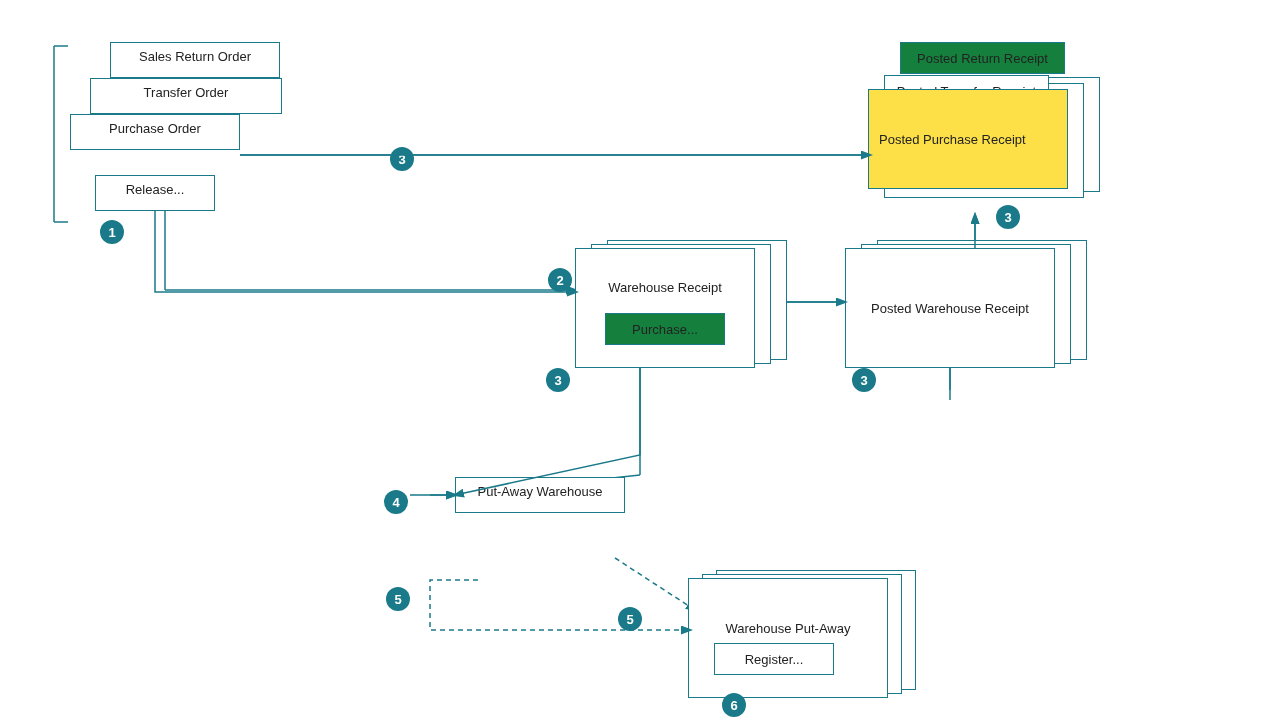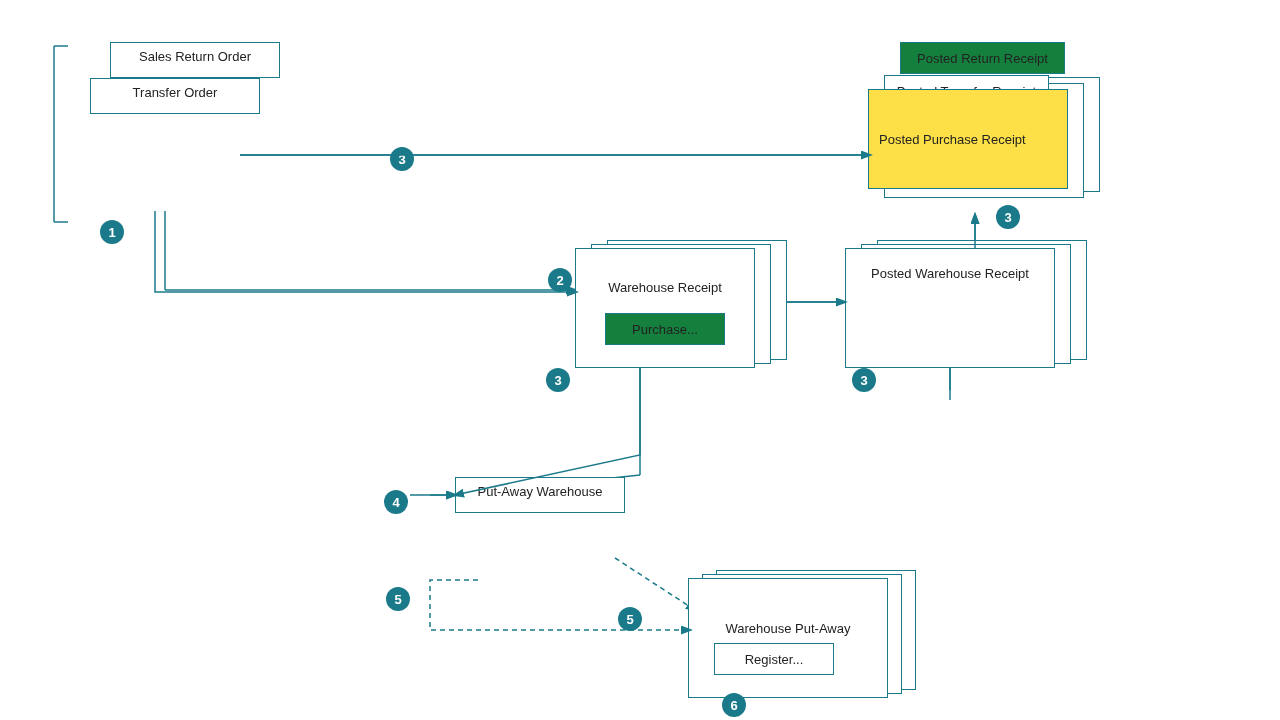--- a/index.html
+++ b/index.html
@@ -90,29 +90,35 @@
 
     <line x1="615" y1="558" x2="695" y2="610" stroke="#1a7a8a" stroke-width="1.5" stroke-dasharray="5,4" marker-end="url(#arrow)"></line>
 
     <line x1="430" y1="495" x2="455" y2="495" stroke="#1a7a8a" stroke-width="1.5" marker-end="url(#arrow)"></line>
 
   </svg>
 
   <div class="box" style="left:110px;top:42px;width:170px;height:36px;">
     <span>Sales Return Order</span>
   </div>
-  <div class="box" style="left:90px;top:78px;width:170px;height:36px;">
+  <div class="box" style="left:90px;top:78px;width:192px;height:36px;">
     <span>Transfer Order</span>
+  </div>
+  <div class="box" style="left:70px;top:114px;width:170px;height:36px;">
+    <span>Purchase Order</span>
   </div>
 
   <svg style="position:absolute;top:42px;left:50px;width:20px;height:184px;pointer-events:none">
     <line x1="18" y1="4" x2="4" y2="4" stroke="#1a7a8a" stroke-width="1.5"></line>
     <line x1="4" y1="4" x2="4" y2="180" stroke="#1a7a8a" stroke-width="1.5"></line>
     <line x1="4" y1="180" x2="18" y2="180" stroke="#1a7a8a" stroke-width="1.5"></line>
   </svg>
+  <div class="box" style="left:95px;top:175px;width:120px;height:36px;">
+    <span>Release...</span>
+  </div>
 
   <div style="position:absolute;left:575px;top:248px;">
     <div style="position:absolute;border:1.5px solid #1a7a8a;background:#fff;top:-8px;left:32px;width:180px;height:120px;"></div>
     <div style="position:absolute;border:1.5px solid #1a7a8a;background:#fff;top:-4px;left:16px;width:180px;height:120px;"></div>
     <div style="position:absolute;border:1.5px solid #1a7a8a;background:#fff;top:0px;left:0px;width:180px;height:120px;padding:25px;">
       <div style="text-align:center;margin-top:6px;">Warehouse Receipt</div>
     </div>
     <div style="position:absolute;border:1.5px solid #1a7a8a;background:#15803d;top:65px;left:30px;width:120px;height:32px;display:flex;align-items:center;justify-content:center;">
       <span>Purchase...</span>
     </div>
@@ -130,21 +136,21 @@
       <span>Posted Transfer Receipt</span>
     </div>
     <div style="position:absolute;border:1.5px solid #1a7a8a;background:#fde047;top:0px;left:0px;width:200px;height:100px;padding:10px;display:flex;align-items:center;justify-content:flex-start;">
       <span style="text-align:center;">Posted Purchase Receipt</span>
     </div>
   </div>
 
   <div style="position:absolute;left:845px;top:248px;">
     <div style="position:absolute;border:1.5px solid #1a7a8a;background:#fff;top:-8px;left:32px;width:210px;height:120px;"></div>
     <div style="position:absolute;border:1.5px solid #1a7a8a;background:#fff;top:-4px;left:16px;width:210px;height:120px;"></div>
-    <div style="position:absolute;border:1.5px solid #1a7a8a;background:#fff;top:0px;left:0px;width:210px;height:120px;padding:17px;display:flex;align-items:flex-start;justify-content:center;">
+    <div style="position:absolute;border:1.5px solid #1a7a8a;background:#fff;top:0px;left:0px;width:210px;height:120px;padding:17px;display:flex;align-items:center;justify-content:center;">
       <span style="text-align:center;">Posted Warehouse Receipt</span>
     </div>
   </div>
 
   <div class="box" style="left:455px;top:477px;width:170px;height:36px;">
     <span>Put-Away Warehouse</span>
   </div>
 
 
   <div style="position:absolute;left:688px;top:578px;">

